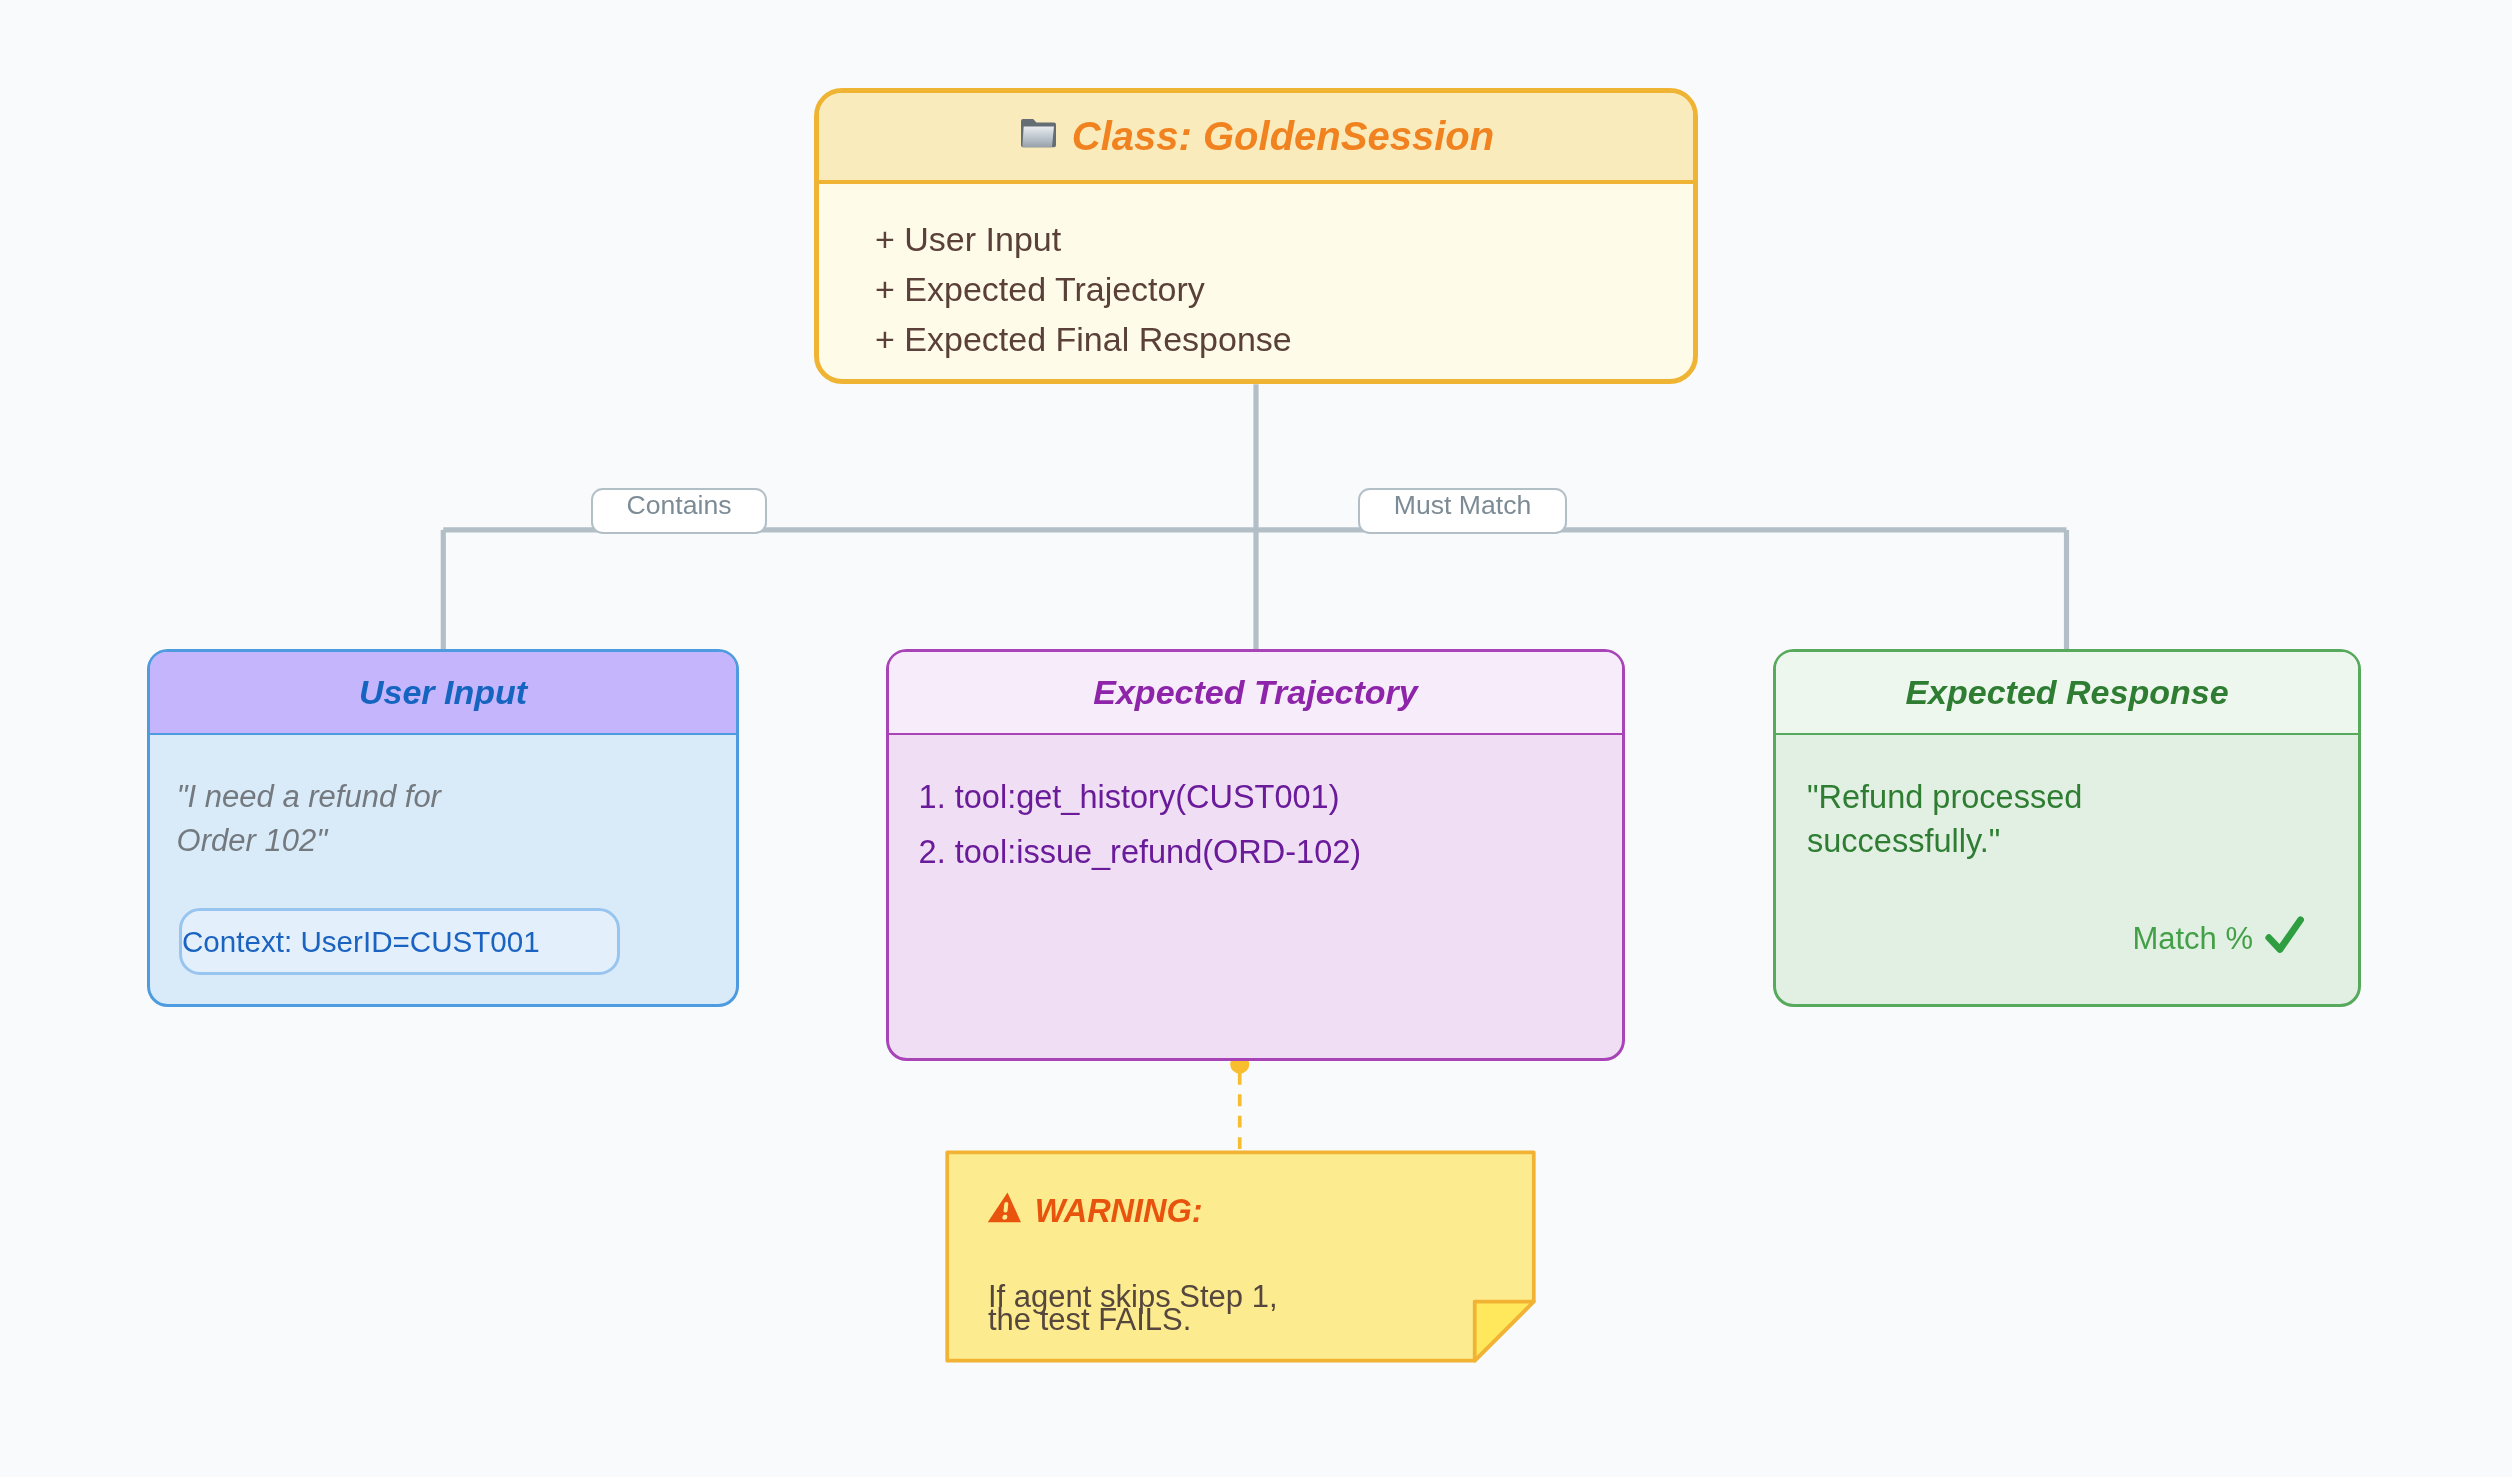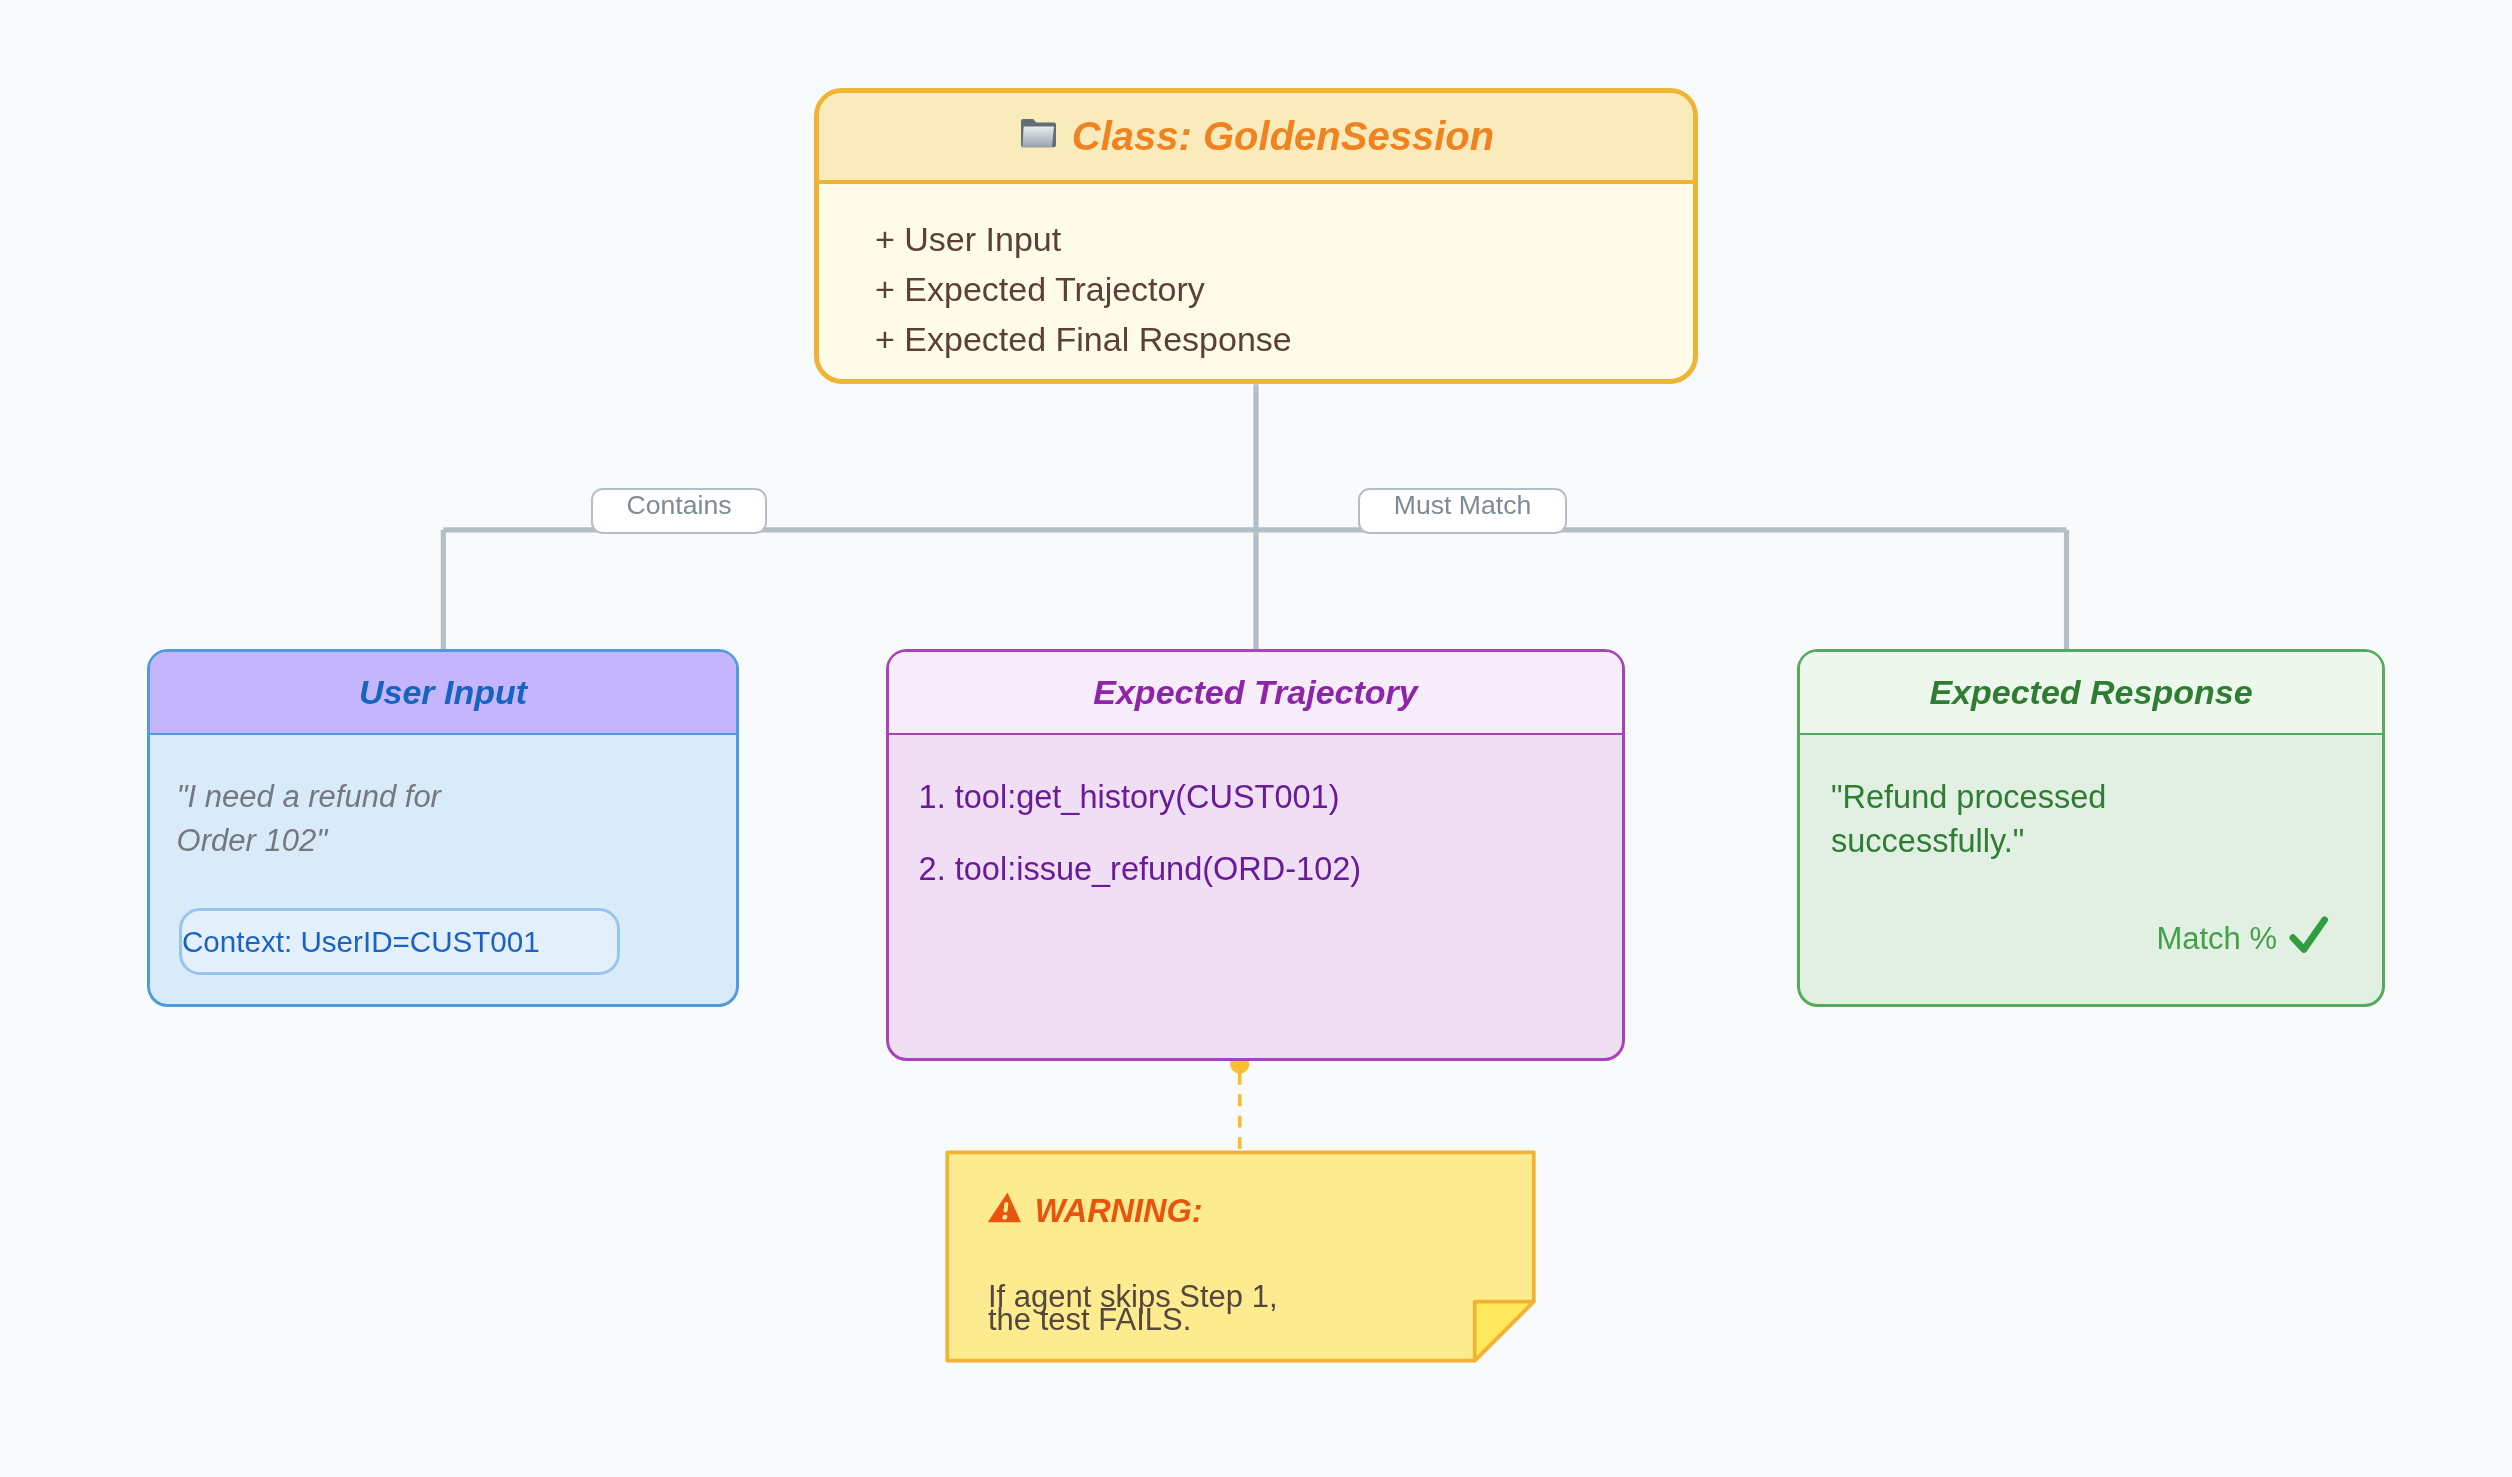--- a/index.html
+++ b/index.html
@@ -61,26 +61,26 @@
   
   .node-purple {
     left:886px; top:649px; width:739px; height:412px;
     border-width:3.7px; border-color:#A843B8; border-radius:20.7px; background:#EFDEF4;
   }
   .node-purple .node-header {
     height:83px; background:#F7EDFA; border-bottom:2.2px solid #A843B8;
     border-radius:16.3px 16.3px 0 0; font-size:34px; color:#8E24AA;
   }
   .purple-steps { padding:37px 14.8px 0 29.6px; font-size:32.5px; color:#6A1B9A; line-height:50px; }
-  .purple-steps .step2 { margin-top:22px; }
+  .purple-steps .step2 { margin-top:5px; }
 
   
   .node-green {
     left:1773px; top:649px; width:588px; height:358px;
-    border-width:3.7px; border-color:#57A95C; border-radius:20.7px; background:#E2F0E3;margin-left:24px;
+    border-width:3.7px; border-color:#57A95C; border-radius:20.7px; background:#E2F0E3;
   }
   .node-green .node-header {
     height:83px; background:#EDF7EE; border-bottom:2.2px solid #57A95C;
     border-radius:16.3px 16.3px 0 0; font-size:34px; color:#2E7D32;
   }
   .green-body { padding:40px 22px 0 31px; font-size:32.5px; color:#2E7D32; line-height:44px; }
   .match-row {
     position:absolute; right:52px; top:263px; height:47px;
     display:flex; align-items:center; gap:9px;
     font-size:31px; color:#43A047;

